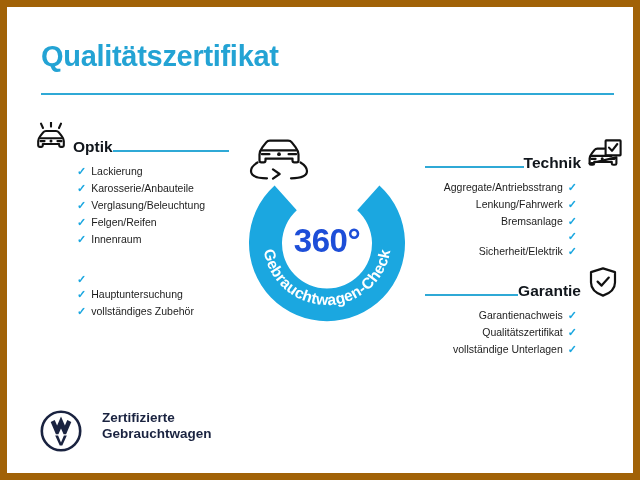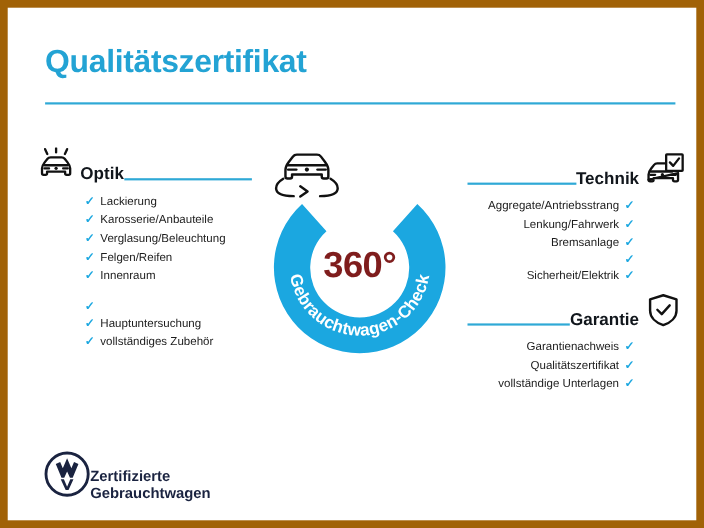--- a/index.html
+++ b/index.html
@@ -93,21 +93,21 @@
   }
 
   
   .col-left .items { align-items: flex-start; padding-left: 48px; }
   .col-left .item { flex-direction: row; }
 
   
   .col-right .items { align-items: flex-end; padding-right: 48px; }
   .col-right .item { flex-direction: row; }
 
-  #sec-optik   { left: 22px;  top: 126px; width: 200px; }
+  #sec-optik   { left: 22px;  top: 114px; width: 200px; }
   #sec-wartung { left: 22px;  top: 258px; width: 200px; }
   #sec-technik { left: 418px; top: 130px; width: 200px; }
   #sec-garantie{ left: 418px; top: 258px; width: 200px; }
 
   
   #badge {
     position: absolute;
     left: 234px;
     top: 148px;
     width: 172px;
@@ -118,40 +118,40 @@
     position: absolute;
     left: 0;
     top: 0;
     width: 172px;
     height: 172px;
     display: flex;
     align-items: center;
     justify-content: center;
     font-size: 33px;
     font-weight: bold;
-    color: #7f1d1d;
+    color: #1d4ed8;
     letter-spacing: -0.5px;
     pointer-events: none;
   }
   #badge-car {
     position: absolute;
     left: 236px;
     top: 117px;
     width: 72px;
     height: 56px;
   }
 
   
   #footer {
     position: absolute;
     left: 33px;
     top: 403px;
     display: flex;
-    align-items: flex-end;
-    gap: 0;
+    align-items: flex-start;
+    gap: 20px;
   }
   #vw-text {
     font-size: 13.5px;
     font-weight: bold;
     color: #1a2340;
     line-height: 16px;
     white-space: pre-line;
   }
 </style>
 </head>

